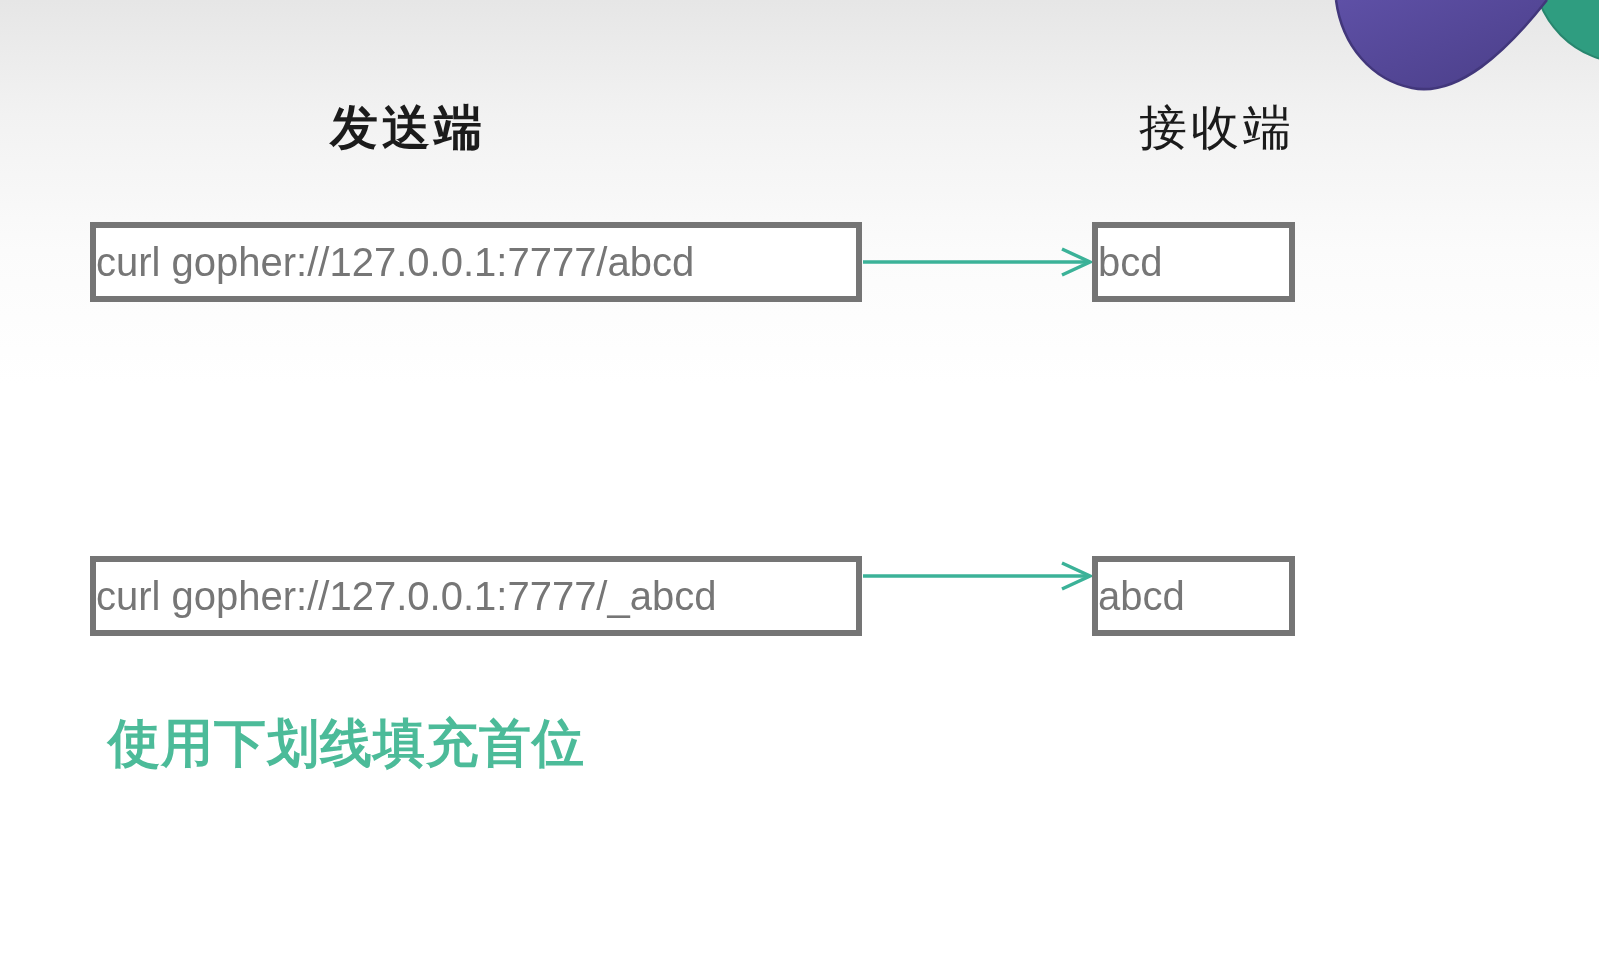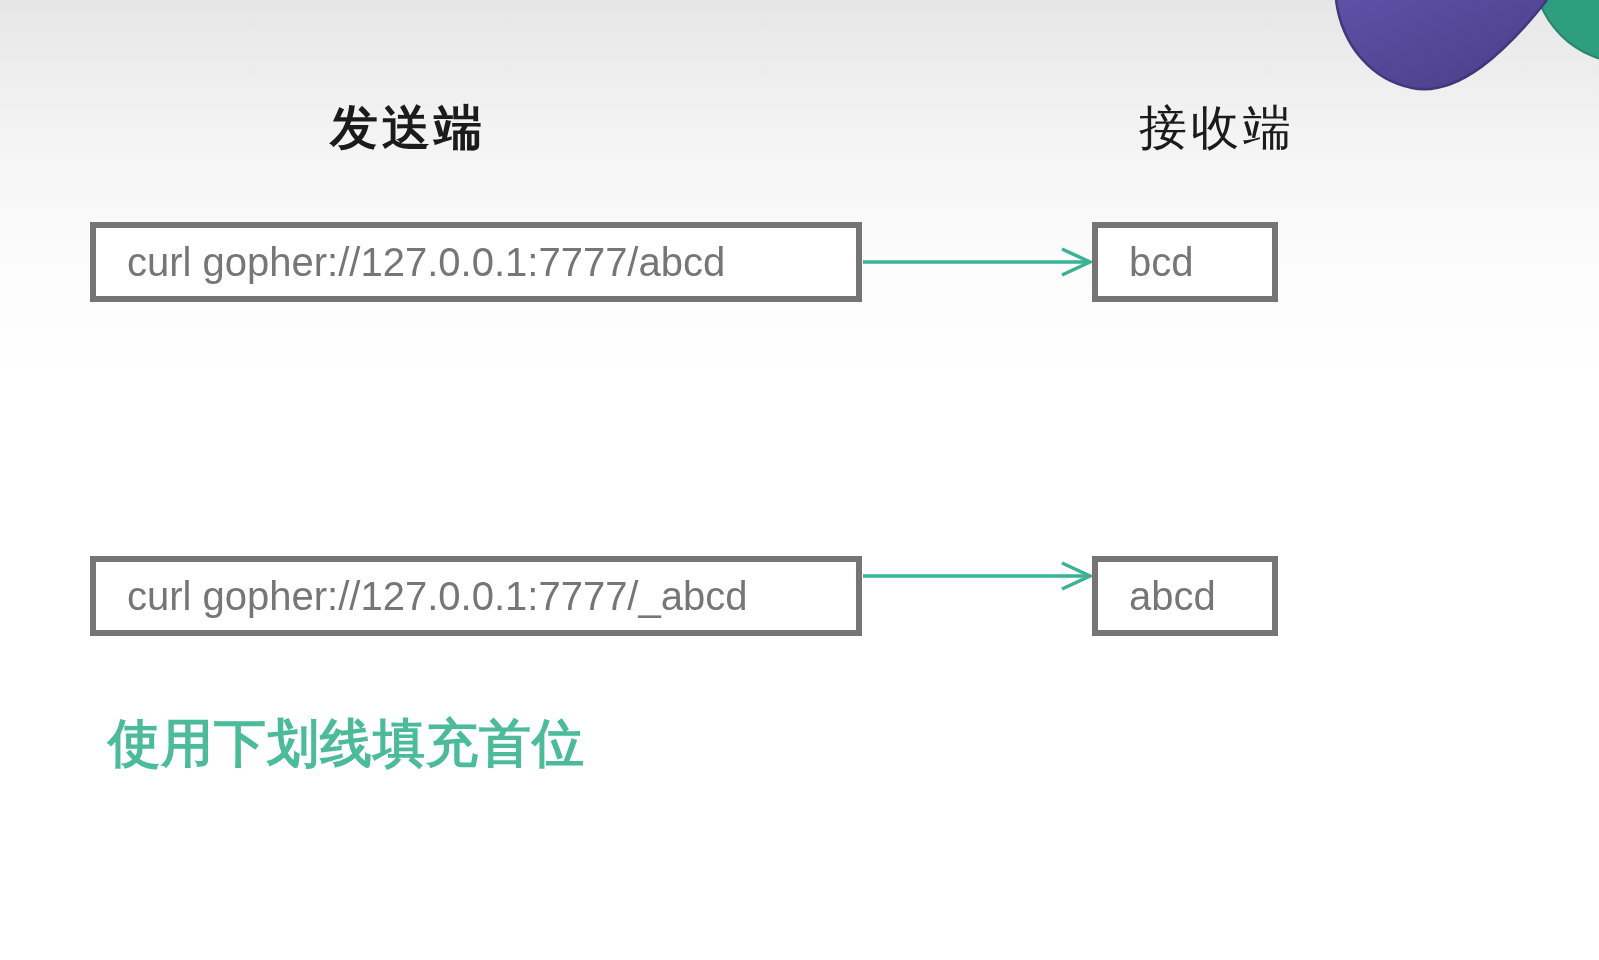--- a/index.html
+++ b/index.html
@@ -14,25 +14,25 @@
   .col-header{
     position:absolute;top:96px;
     font-size:48px;letter-spacing:4px;color:#1b1b1b;font-weight:500;
     white-space:nowrap;
   }
   .col-header.sender{left:330px;font-weight:bold;}
   .col-header.receiver{left:1103px;margin-left:36px;}
   .io-box{
     position:absolute;height:80px;background:#ffffff;
     border:6px solid #757575;box-sizing:border-box;
-    display:flex;align-items:center;padding-left:31px;
+    display:flex;align-items:center;padding-left:0;
     font-size:40px;color:#767676;white-space:nowrap;overflow:hidden;
   }
   .req-box{left:90px;width:772px;}
-  .res-box{left:1092px;width:186px;}
+  .res-box{left:1092px;width:203px;}
   .row1{top:222px;}
   .row2{top:556px;text-align:center;}
   .arrow{position:absolute;left:860px;width:236px;height:40px;}
   .arrow.a1{top:242px;}
   .arrow.a2{top:556px;}
   .note{
     position:absolute;left:108px;font-size:52px;letter-spacing:1px;
     line-height:1.2;white-space:nowrap;font-weight:500;
   }
   .note.red{top:378px;color:#d76f59;}

